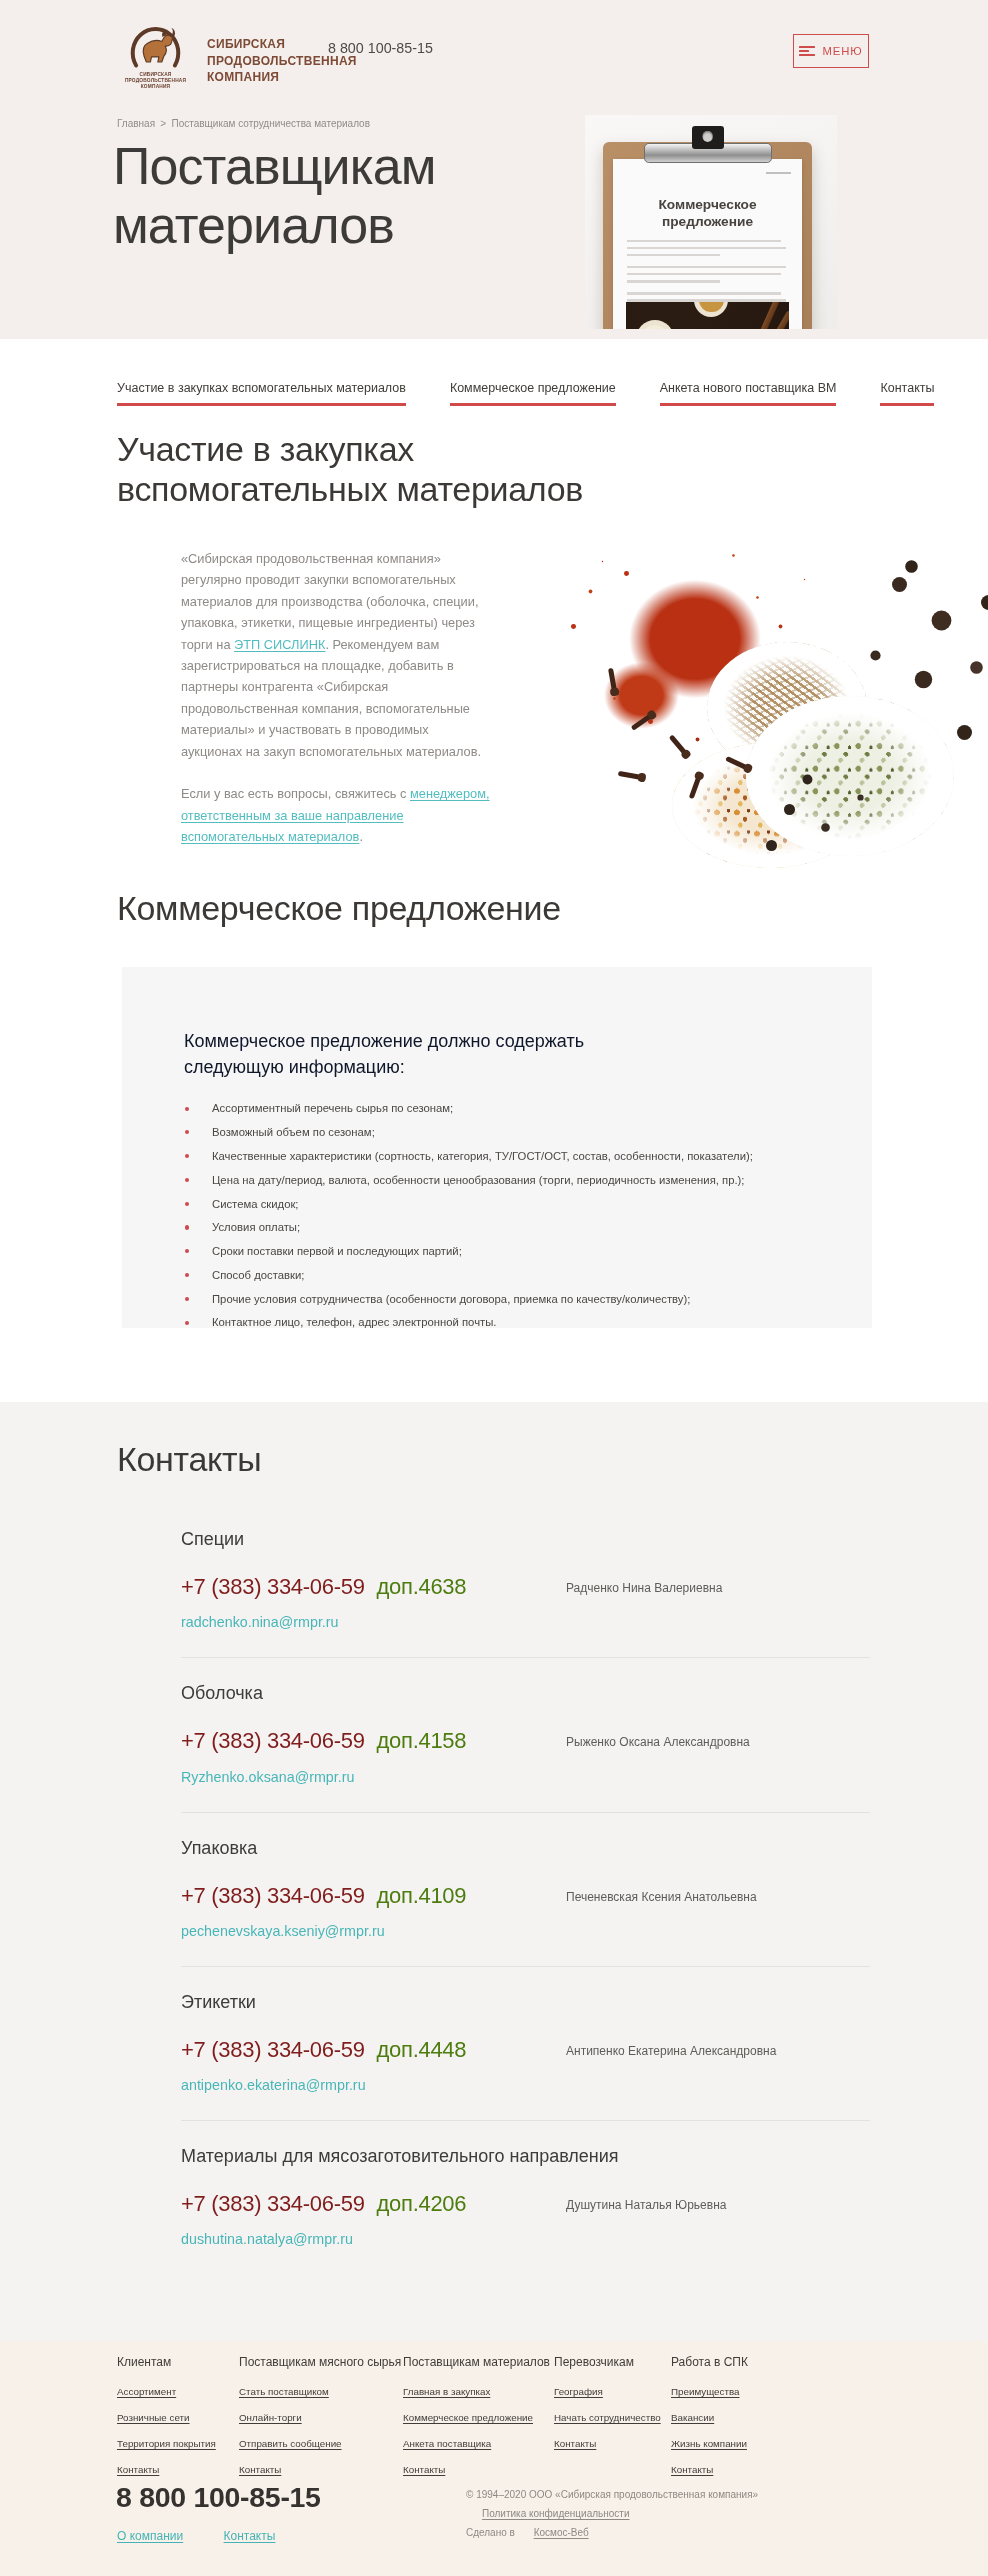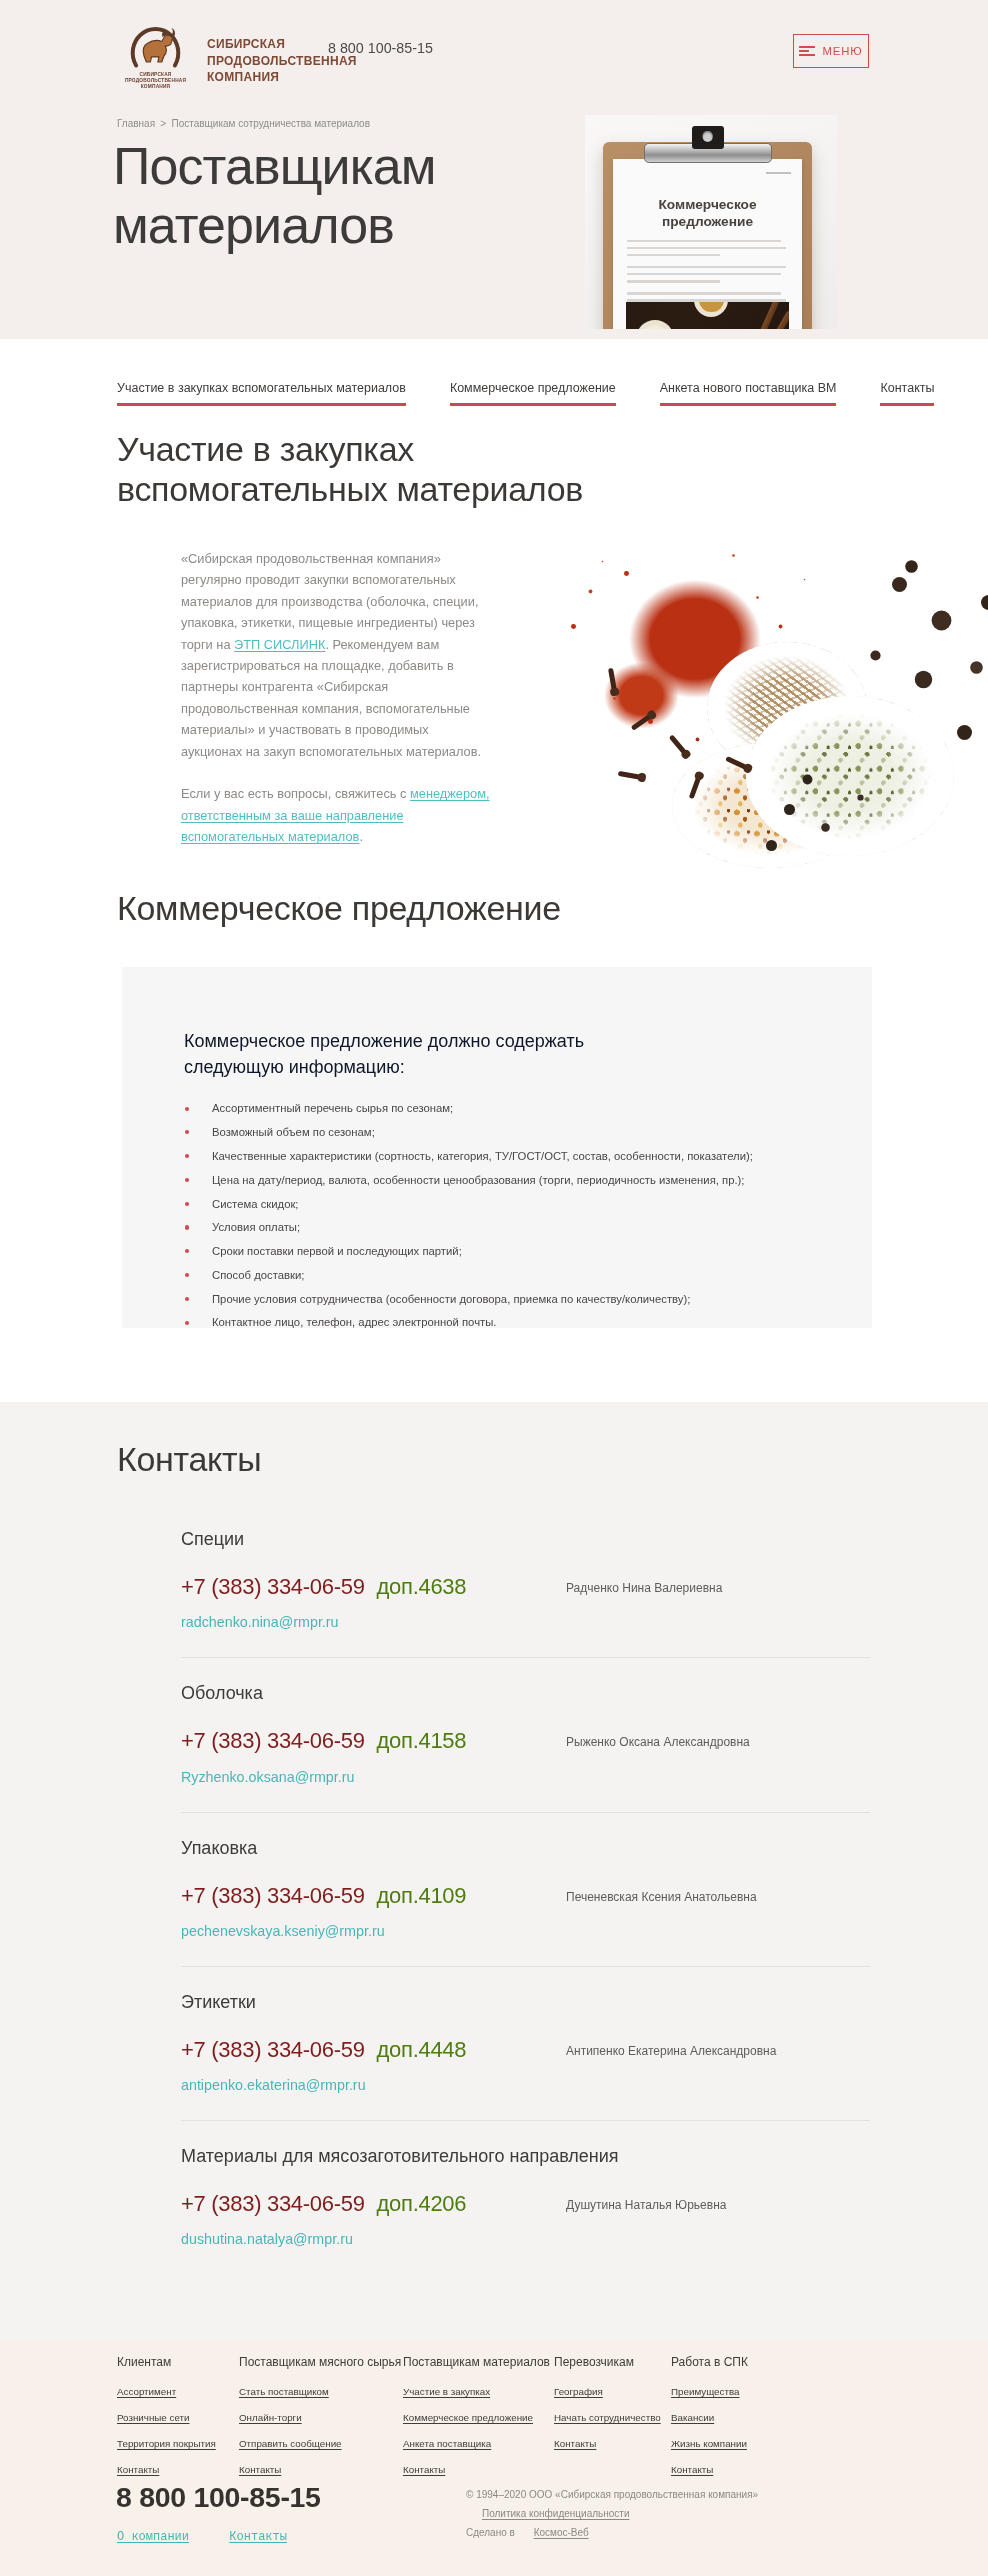--- a/index.html
+++ b/index.html
@@ -92,21 +92,21 @@
   .b-person { position:absolute; left:385px; top:77px; font-size:12px; color:#5f5c59; }
 
   
   .footer { position:relative; height:235px; background:#f8f1e9; }
   .fcol { position:absolute; top:14.3px; }
   .fcol-1{left:117px;} .fcol-2{left:239px;} .fcol-3{left:403px;} .fcol-4{left:554px;} .fcol-5{left:671px;}
   .fcol h3 { font-size:12px; font-weight:400; color:#403d3a; margin-bottom:16.6px; }
   .fcol a { display:block; font-size:9.8px; color:#403d3a; text-decoration:underline; text-underline-offset:1.8px; text-decoration-thickness:0.6px; margin-bottom:15px; }
   .f-phone { position:absolute; left:116px; top:140px; font-size:28.5px; font-weight:700; letter-spacing:-0.3px; color:#35322f; }
   .f-links { position:absolute; left:117px; top:188px; font-size:12px; }
-  .f-links a { color:#45b4b6; text-decoration:underline; text-underline-offset:2.4px; margin-right:37px;font-family:Liberation Mono, monospace; }
+  .f-links a { color:#45b4b6; text-decoration:underline; text-underline-offset:2.4px; margin-right:37px; }
   .f-meta { position:absolute; left:466px; top:144px; font-size:10px; line-height:19px; color:#8d8984; }
   .f-meta a { text-decoration:underline; text-underline-offset:1.8px; color:#8d8984;margin-left:16px; }
 </style>
 </head>
 <body>
 
 <header class="hero">
   <a class="logo">
     <span>
       <svg width="57" height="55" viewBox="0 0 100 96">
@@ -274,21 +274,21 @@
   </div>
   <div class="fcol fcol-2">
     <h3>Поставщикам мясного сырья</h3>
     <a>Стать поставщиком</a>
     <a>Онлайн-торги</a>
     <a>Отправить сообщение</a>
     <a>Контакты</a>
   </div>
   <div class="fcol fcol-3">
     <h3>Поставщикам материалов</h3>
-    <a>Участие в закупках</a>
+    <a>Главная в закупках</a>
     <a>Коммерческое предложение</a>
     <a>Анкета поставщика</a>
     <a>Контакты</a>
   </div>
   <div class="fcol fcol-4">
     <h3>Перевозчикам</h3>
     <a>География</a>
     <a>Начать сотрудничество</a>
     <a>Контакты</a>
   </div>

